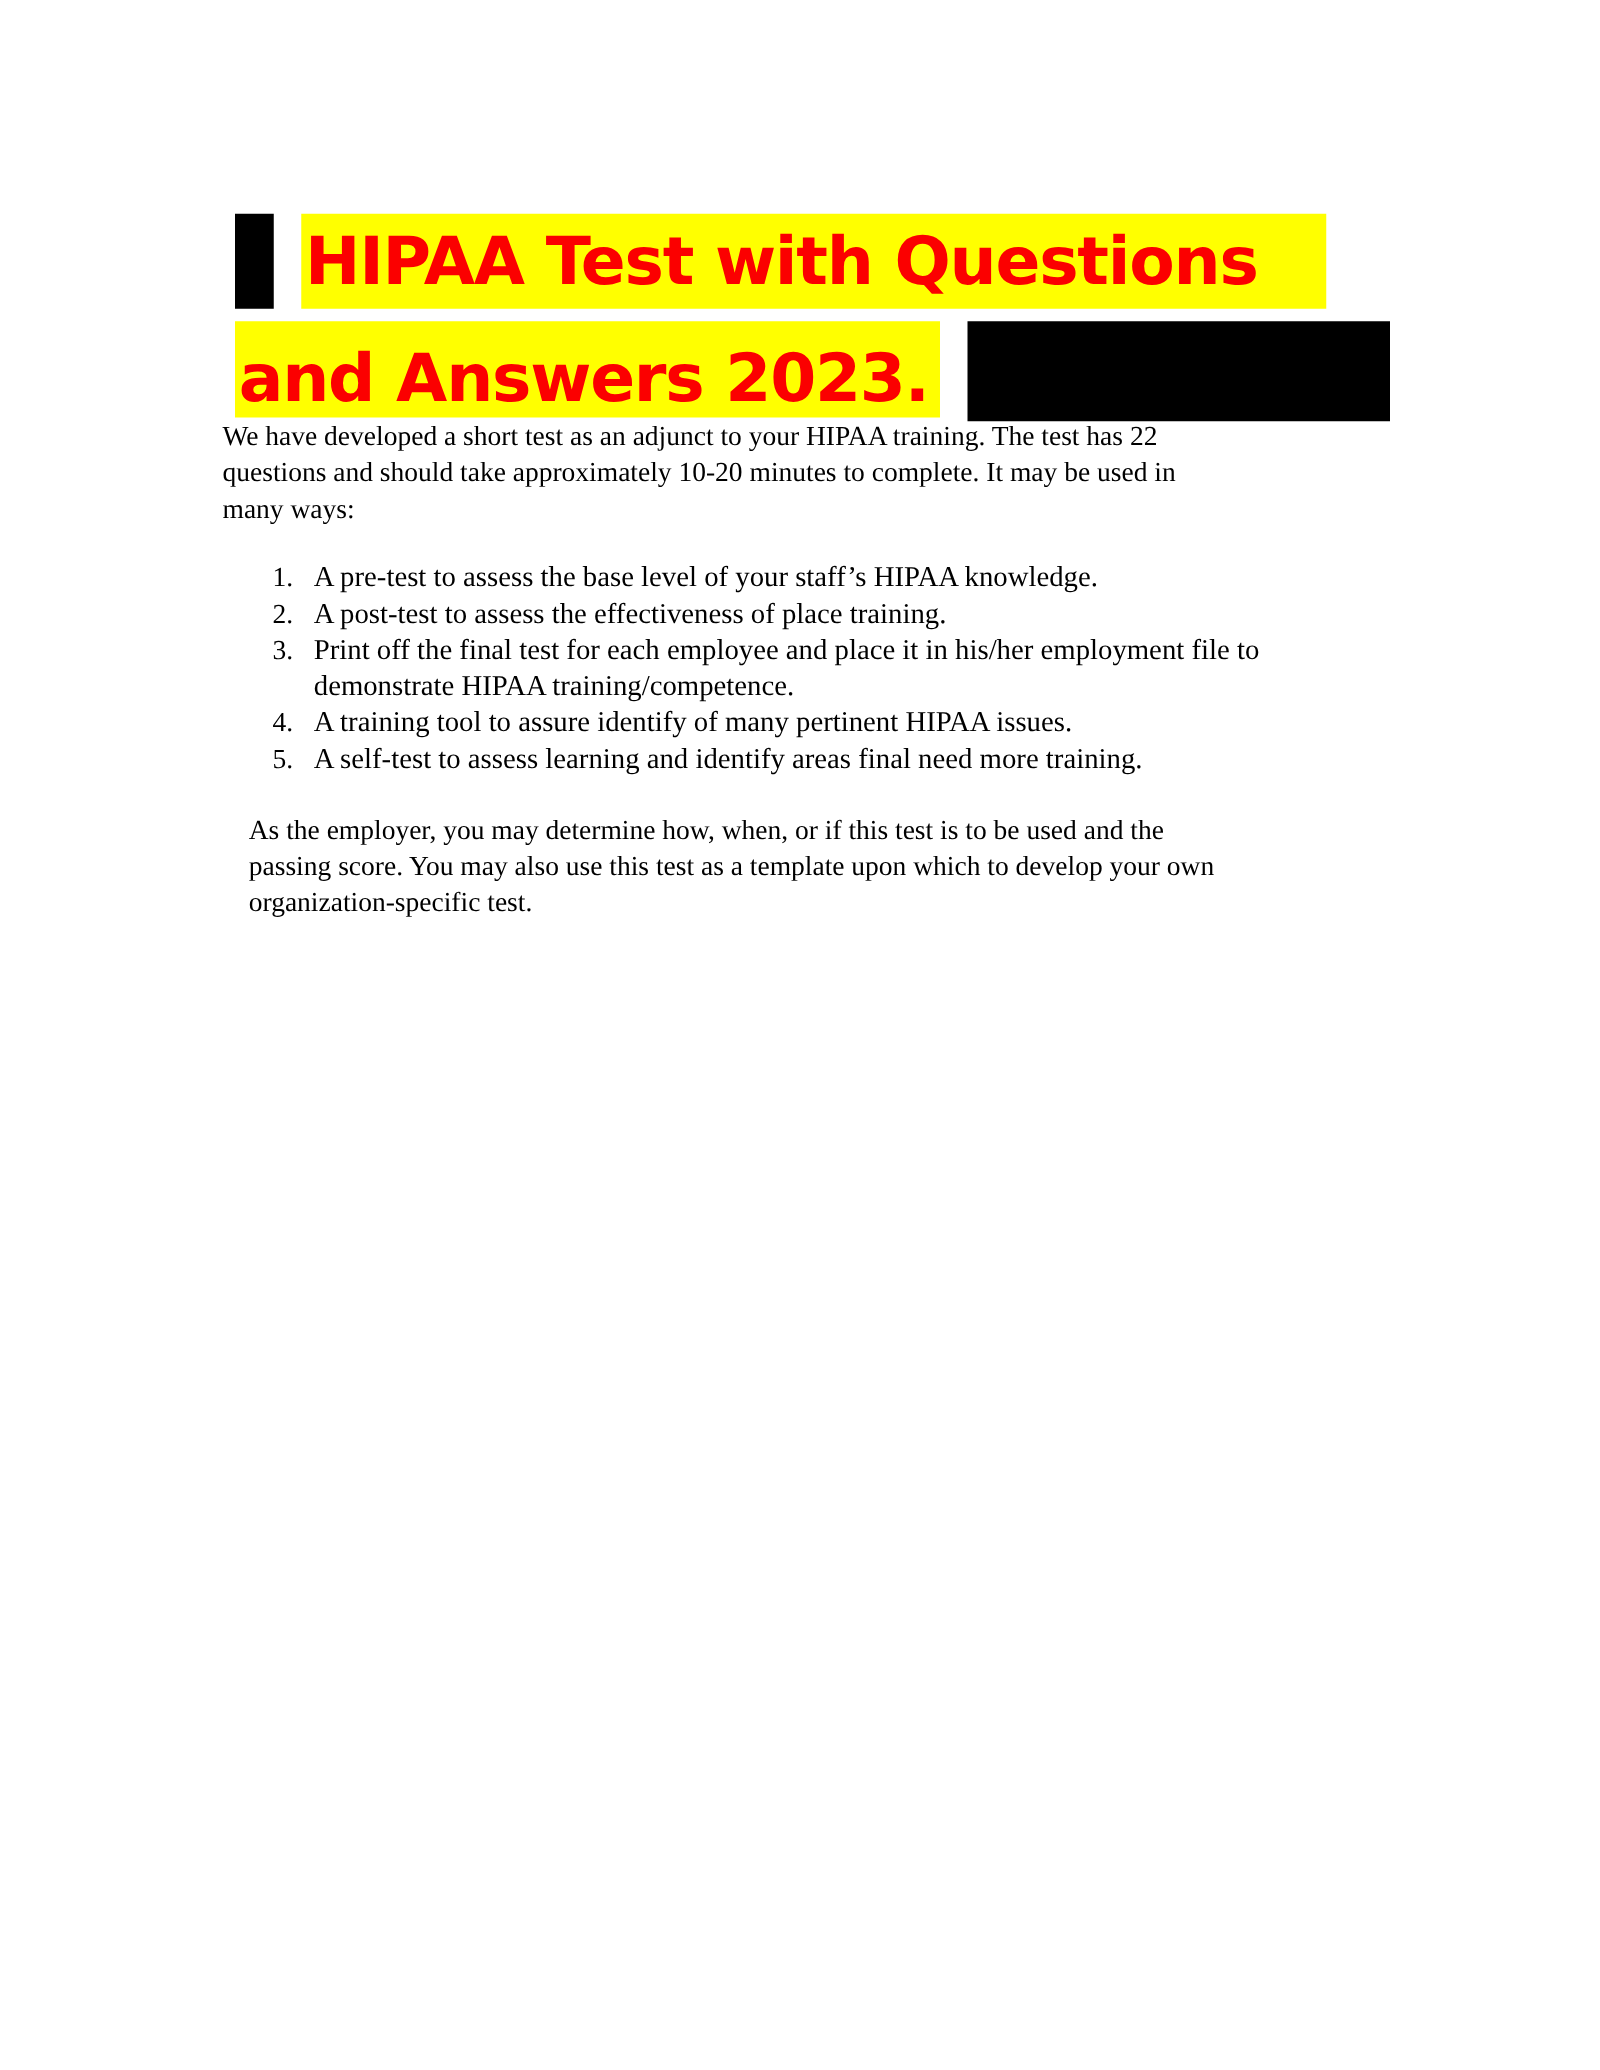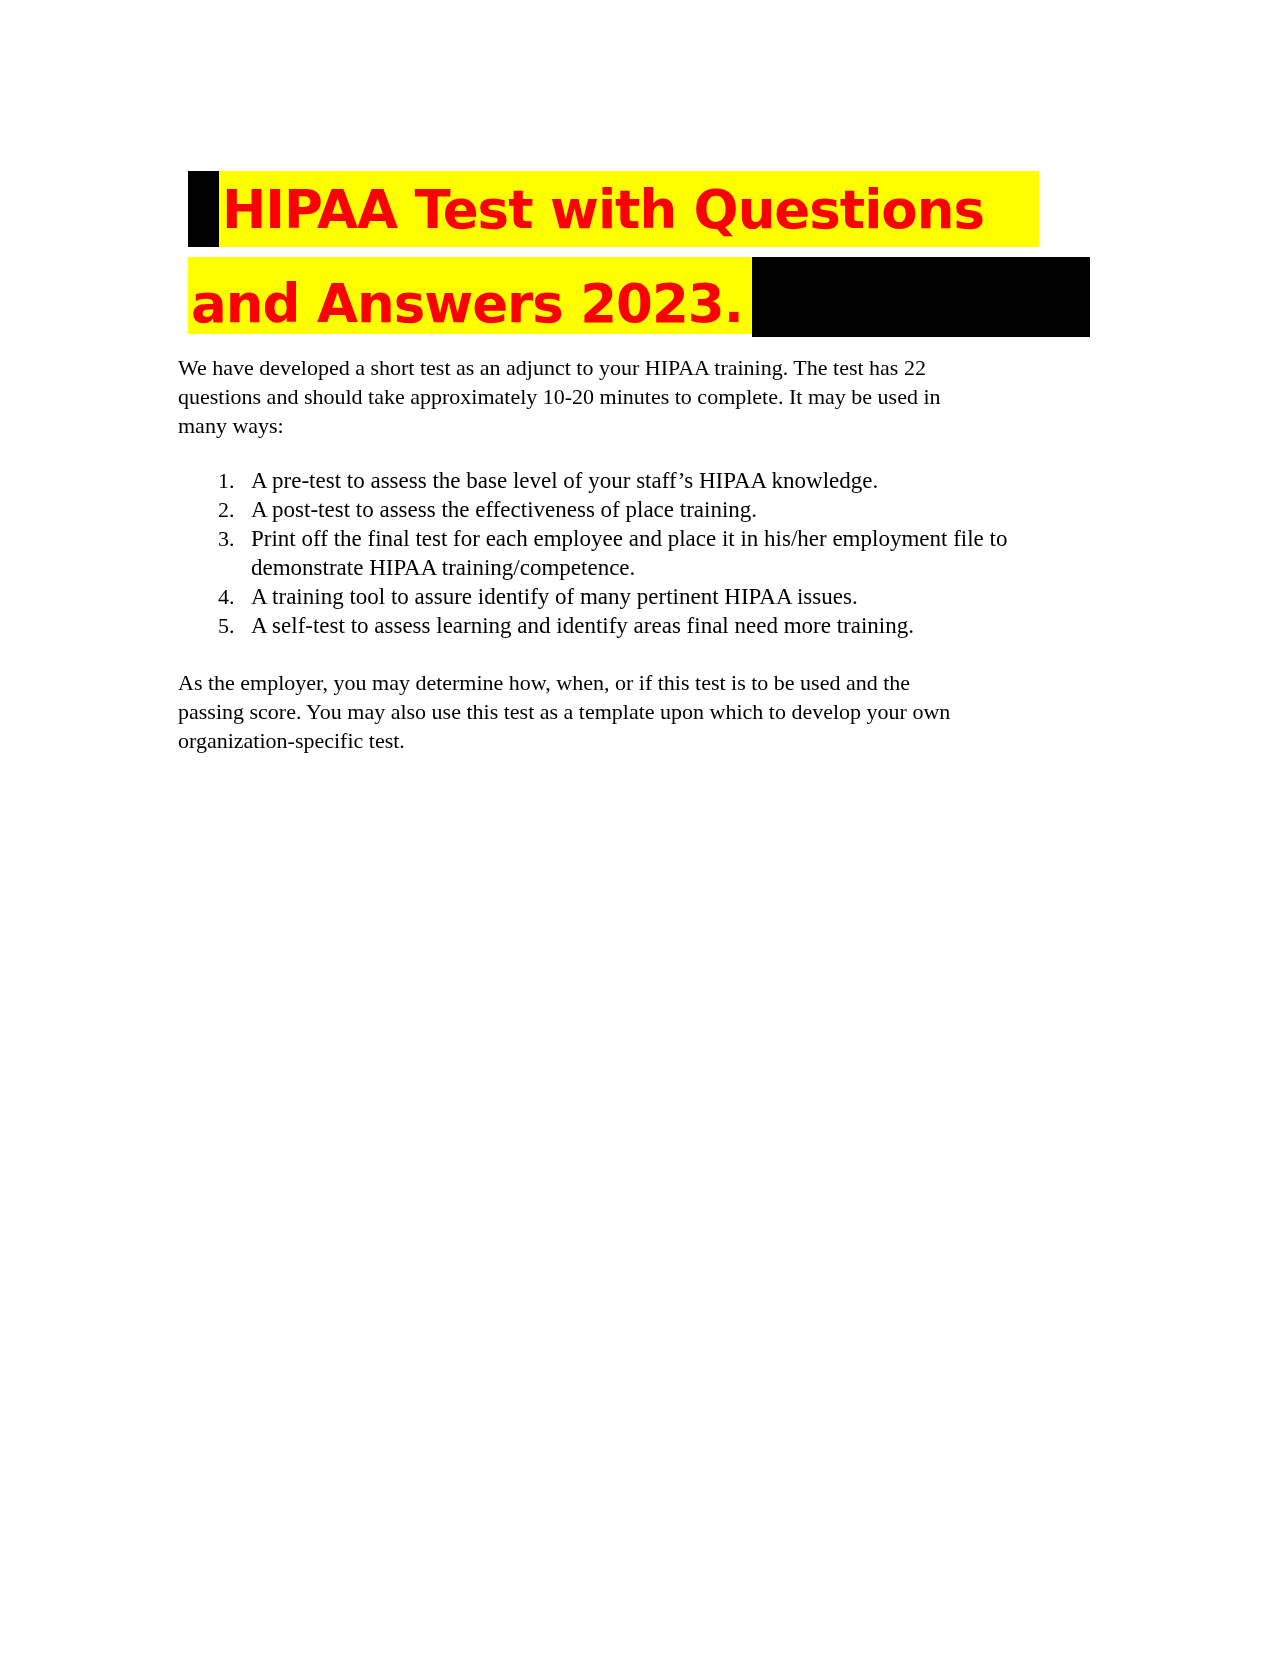--- a/index.html
+++ b/index.html
@@ -22,20 +22,21 @@
     top: 171px;
     left: 178px;
     width: 900px;
   }
 
   
   .title-block { margin-left: 10px; }
   .title-line {
     display: flex;
     align-items: stretch;
+    gap: 22px;
   }
   .title-line-1 { height: 76px; margin-bottom: 10px; }
   .title-line-2 { height: 77px; }
   .redact {
     background: #000000;
     flex: 0 0 auto;
   }
   .redact-start { width: 31px; height: 76px; }
   .redact-end { width: 338px; height: 80px; align-self: flex-start; }
   .hl {
@@ -57,38 +58,38 @@
     padding-left: 3px;
   }
 
   
   .body-text {
     font-size: 22px;
     line-height: 29px;
     white-space: pre-line;
     width: 860px;
   }
-  .intro { margin-top: 19px; }
+  .intro { margin-top: 0; }
   .numbered-list { margin-top: 26px; }
   .li-row { display: flex; width: 893px; }
   .li-num {
     flex: 0 0 aupx;
     flex: 0 0 auto;
     width: 33px;
     margin-left: 40px;
     font-size: 22px;
     line-height: 29px;
   }
   .li-text {
     flex: 1 1 auto;
     font-size: 23px;
     line-height: 29px;
     white-space: pre-line;
   }
-  .closing { margin-top: 28px; }
+  .closing { margin-top: 28px; margin-left: 21px; }
 </style>
 </head>
 <body>
 
 <div class="page">
   <div class="content">
 
     <div class="title-block">
       <div class="title-line title-line-1">
         <span class="redact redact-start"></span>

